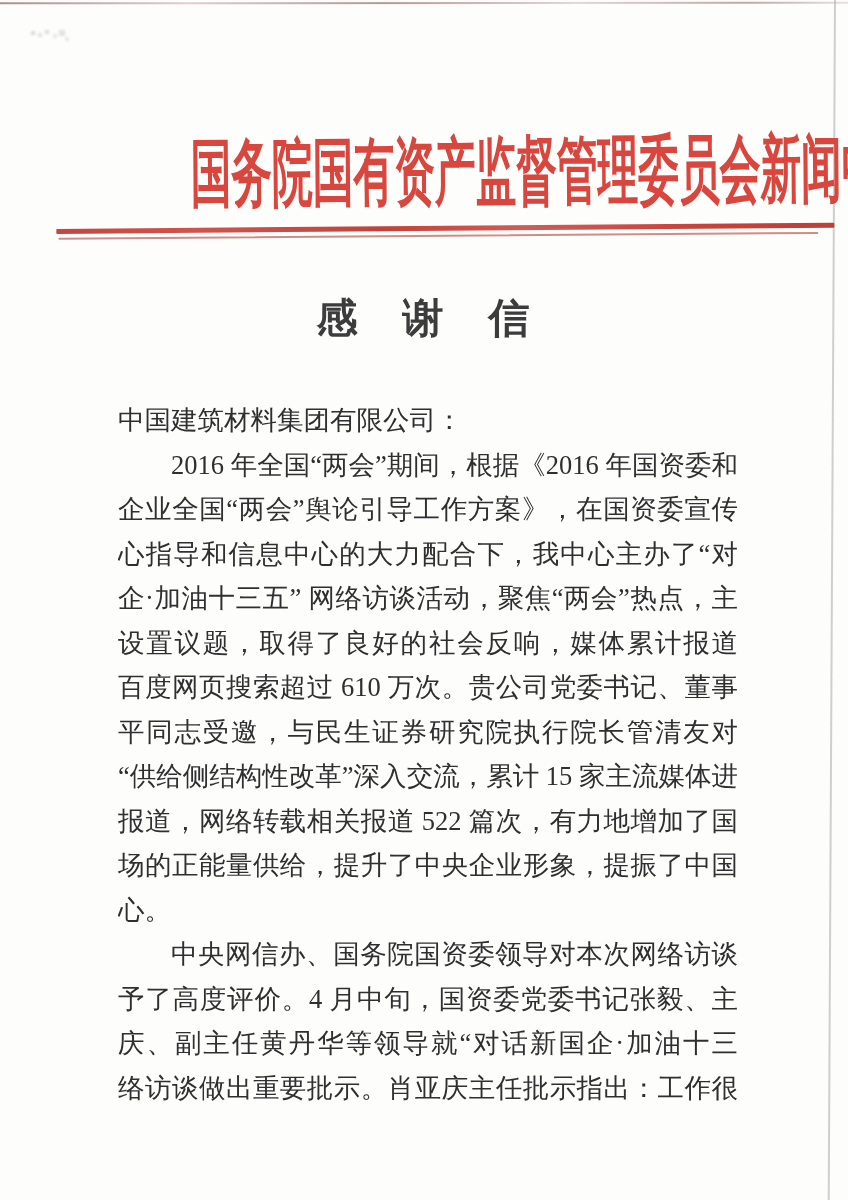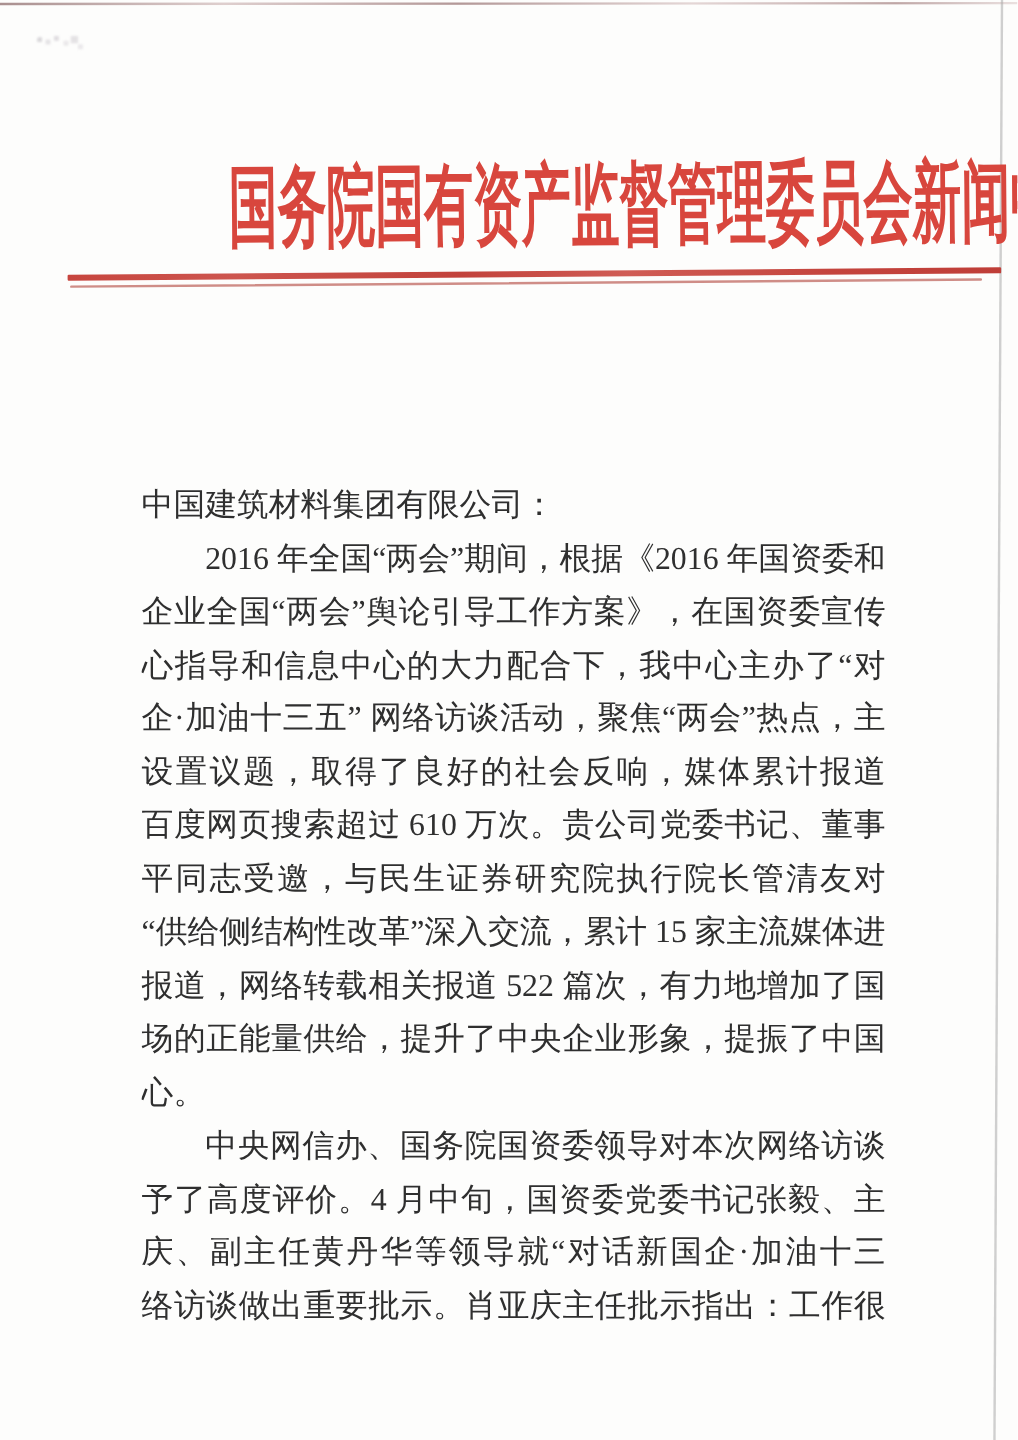--- a/index.html
+++ b/index.html
@@ -133,20 +133,21 @@
   <div class="scan-top-edge"></div>
   <div class="scan-right-edge"></div>
   <div class="pencil-mark"></div>
 
   <header class="letterhead">
     <div class="letterhead-text">国务院国有资产监督管理委员会新闻中心</div>
     <div class="rule rule-thick"></div>
     <div class="rule rule-thin"></div>
   </header>
 
+  <h1 class="letter-title">感　谢　信</h1>
 
   <main class="letter-body">
     <div class="line plain">中国建筑材料集团有限公司：</div>
     <div class="line indent">2016 年全国“两会”期间，根据《2016 年国资委和中央</div>
     <div class="line">企业全国“两会”舆论引导工作方案》，在国资委宣传局的精</div>
     <div class="line">心指导和信息中心的大力配合下，我中心主办了“对话新国</div>
     <div class="line">企·加油十三五” 网络访谈活动，聚焦“两会”热点，主动</div>
     <div class="line">设置议题，取得了良好的社会反响，媒体累计报道 1629 篇，</div>
     <div class="line">百度网页搜索超过 610 万次。贵公司党委书记、董事长宋志</div>
     <div class="line">平同志受邀，与民生证券研究院执行院长管清友对话，围绕</div>

